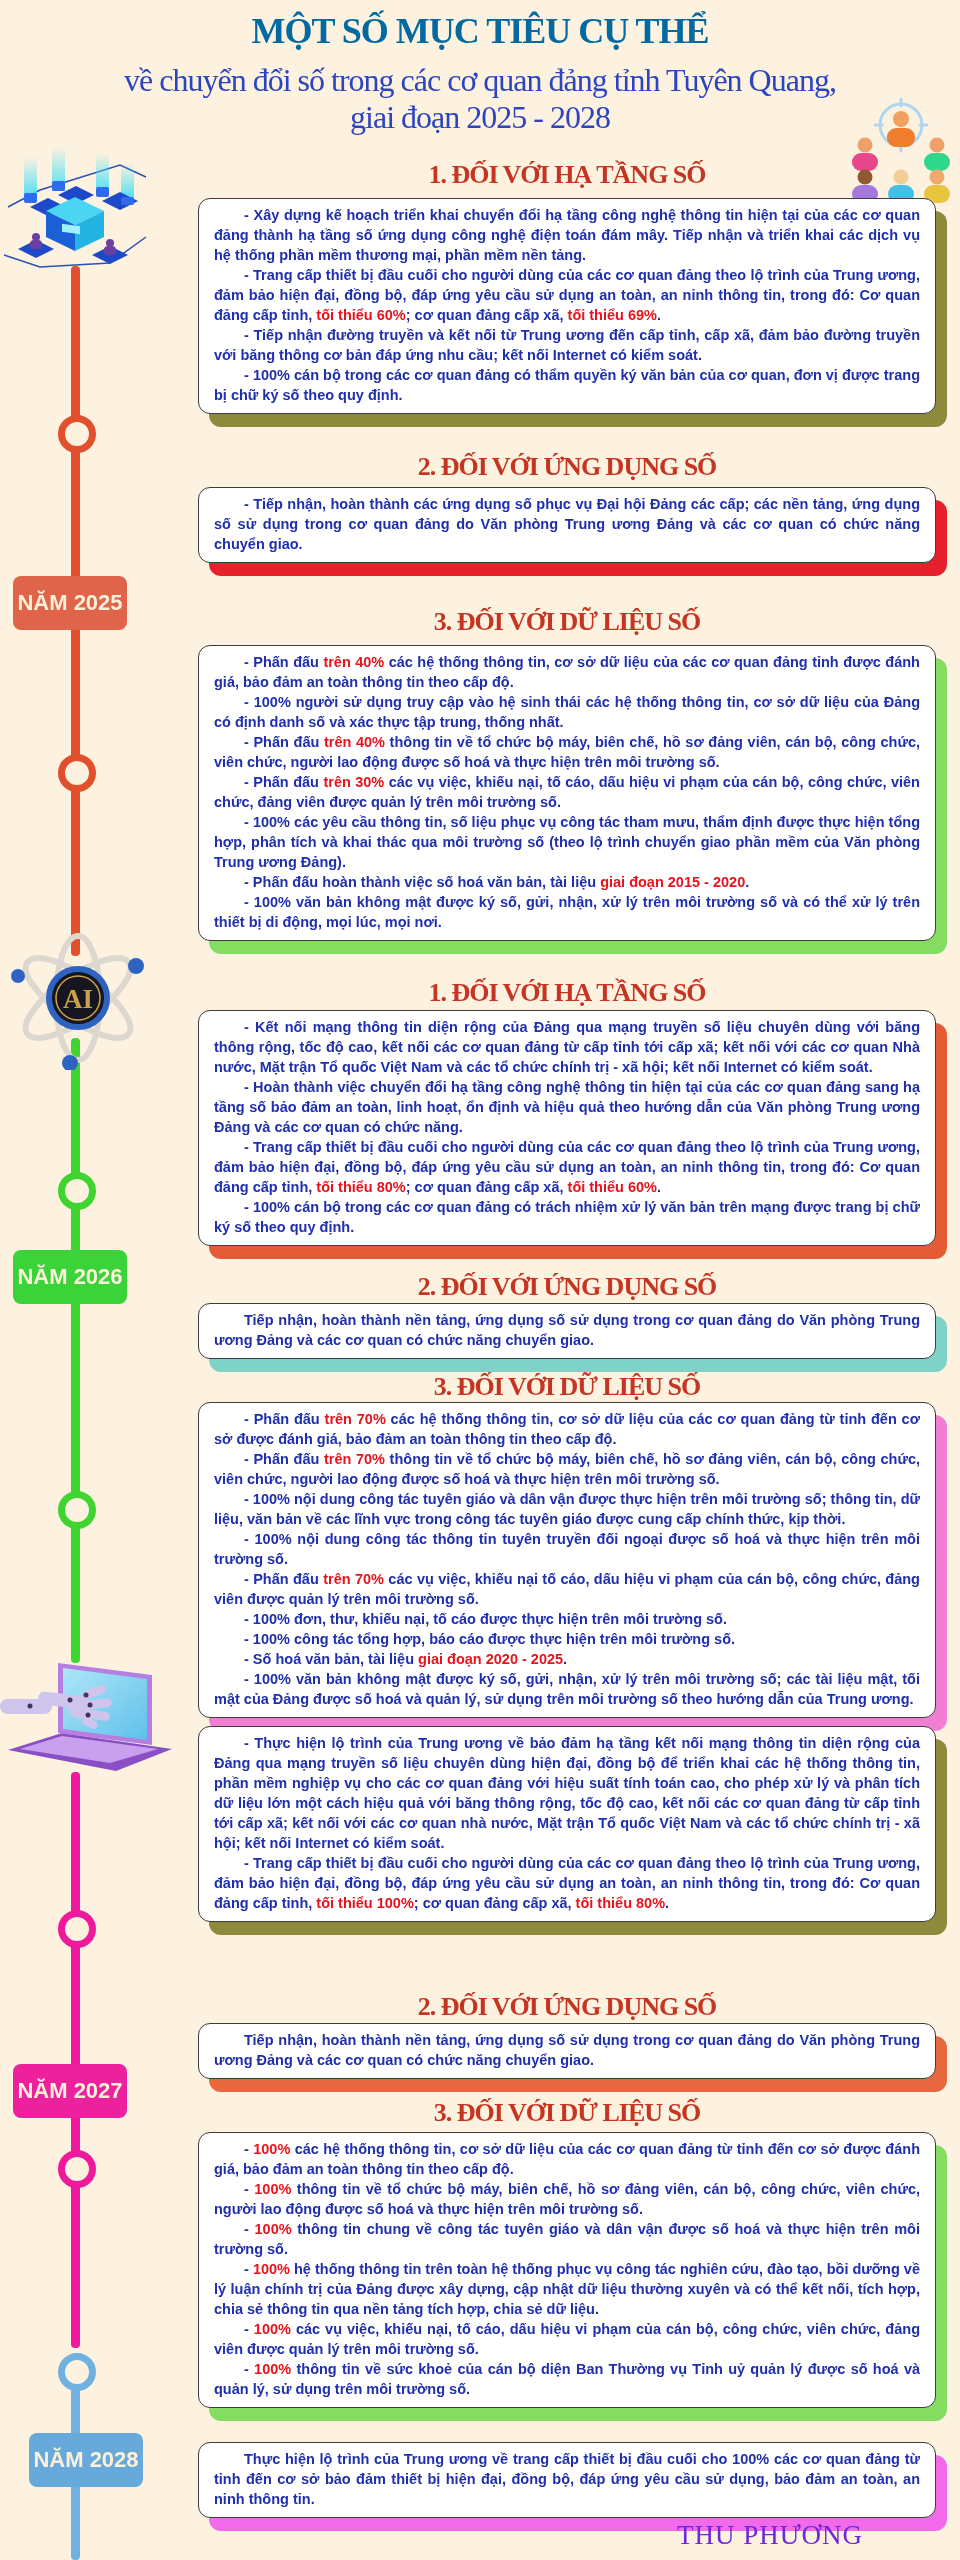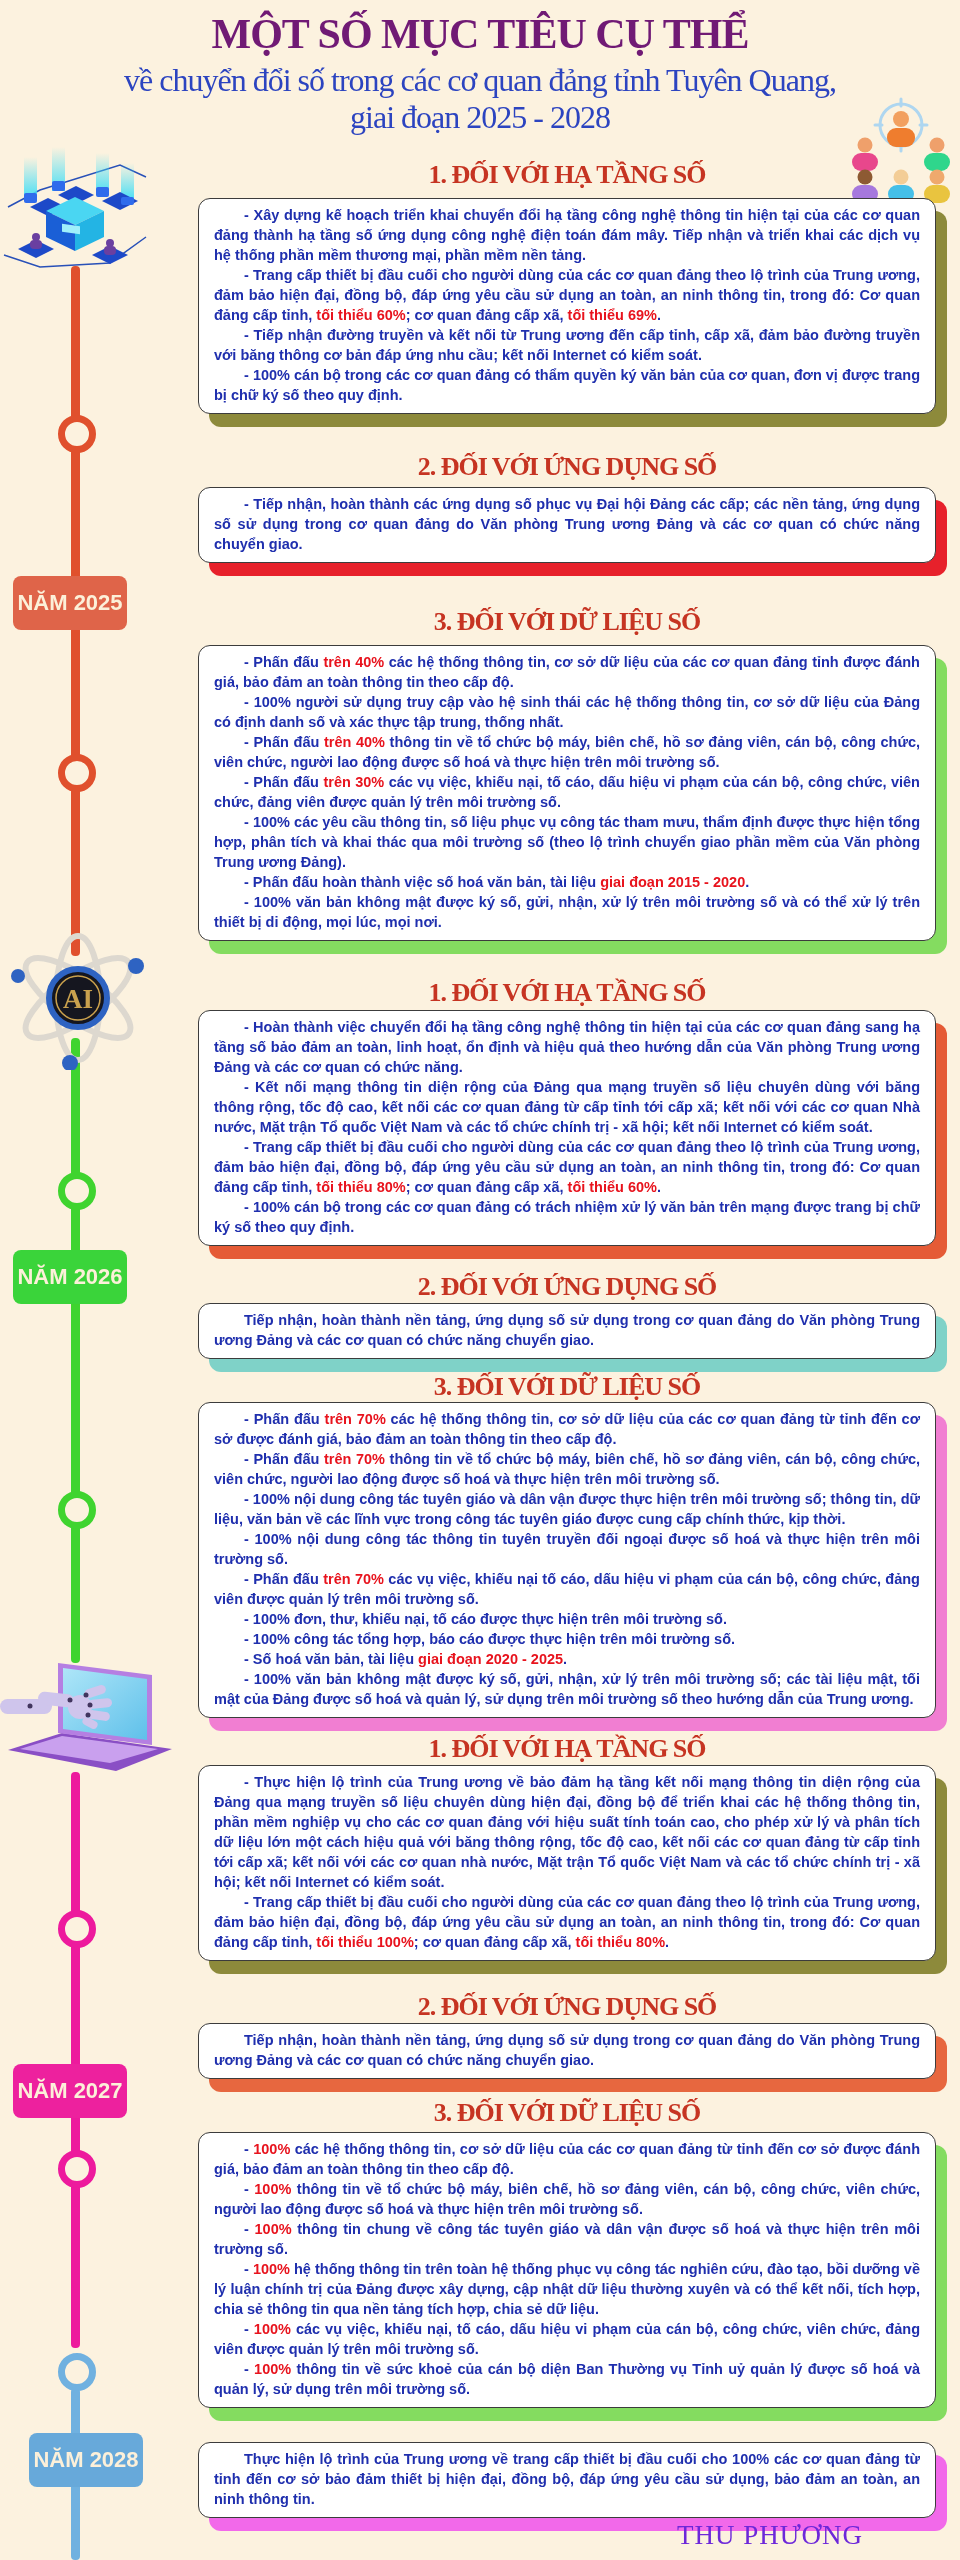--- a/index.html
+++ b/index.html
@@ -1,21 +1,21 @@
 <!DOCTYPE html>
 <html><head>
 <meta charset="utf-8">
 <style>
   html,body{margin:0;padding:0;background:#fcf2df;}
   .canvas{position:relative;width:960px;height:2560px;margin:0 auto;background:#fcf2df;
           font-family:"Liberation Sans",sans-serif;overflow:hidden;}
   
   .title1{position:absolute;top:10px;left:0;width:960px;text-align:center;
-          font-family:"Liberation Serif",serif;font-weight:700;font-size:42px;
-          color:#701a75;letter-spacing:-1px;}
+          font-family:"Liberation Serif",serif;font-weight:700;font-size:36px;
+          color:#0369a1;letter-spacing:-1px;}
   .title2{position:absolute;left:0;width:960px;text-align:center;
           font-family:"Liberation Serif",serif;font-weight:400;font-size:32px;
           color:#2c44c0;letter-spacing:-1px;}
   
   .tl-line{position:absolute;left:71px;width:9px;border-radius:4px;}
   .tl-circle{position:absolute;left:58px;width:24px;height:24px;border-radius:50%;
              background:#fcf2df;border:7px solid #e0502d;}
   .badge{position:absolute;left:13px;width:114px;height:54px;border-radius:8px;
          display:flex;align-items:center;justify-content:center;
          color:#fcf0d9;font-weight:700;font-size:22px;letter-spacing:0;}
@@ -186,22 +186,22 @@
       <p><span>- 100% người sử dụng truy cập vào hệ sinh thái các hệ thống thông tin, cơ sở dữ liệu của Đảng có định danh số và xác thực tập trung, thống nhất.</span></p>
       <p><span>- Phấn đấu </span><span class="hl">trên 40%</span><span> thông tin về tổ chức bộ máy, biên chế, hồ sơ đảng viên, cán bộ, công chức, viên chức, người lao động được số hoá và thực hiện trên môi trường số.</span></p>
       <p><span>- Phấn đấu </span><span class="hl">trên 30%</span><span> các vụ việc, khiếu nại, tố cáo, dấu hiệu vi phạm của cán bộ, công chức, viên chức, đảng viên được quản lý trên môi trường số.</span></p>
       <p><span>- 100% các yêu cầu thông tin, số liệu phục vụ công tác tham mưu, thẩm định được thực hiện tổng hợp, phân tích và khai thác qua môi trường số (theo lộ trình chuyển giao phần mềm của Văn phòng Trung ương Đảng).</span></p>
       <p><span>- Phấn đấu hoàn thành việc số hoá văn bản, tài liệu </span><span class="hl">giai đoạn 2015 - 2020</span><span>.</span></p>
       <p><span>- 100% văn bản không mật được ký số, gửi, nhận, xử lý trên môi trường số và có thể xử lý trên thiết bị di động, mọi lúc, mọi nơi.</span></p>
     </div>
 
   <div class="heading" style="top:978px">1. ĐỐI VỚI HẠ TẦNG SỐ</div>
   <div class="box" style="top: 1010px; box-shadow: rgb(229, 91, 54) 11px 13px 0px 0px;">
+      <p><span>- Kết nối mạng thông tin diện rộng của Đảng qua mạng truyền số liệu chuyên dùng với băng thông rộng, tốc độ cao, kết nối các cơ quan đảng từ cấp tỉnh tới cấp xã; kết nối với các cơ quan Nhà nước, Mặt trận Tổ quốc Việt Nam và các tổ chức chính trị - xã hội; kết nối Internet có kiểm soát.</span></p>
       <p><span>- Hoàn thành việc chuyển đổi hạ tầng công nghệ thông tin hiện tại của các cơ quan đảng sang hạ tầng số bảo đảm an toàn, linh hoạt, ổn định và hiệu quả theo hướng dẫn của Văn phòng Trung ương Đảng và các cơ quan có chức năng.</span></p>
-      <p><span>- Kết nối mạng thông tin diện rộng của Đảng qua mạng truyền số liệu chuyên dùng với băng thông rộng, tốc độ cao, kết nối các cơ quan đảng từ cấp tỉnh tới cấp xã; kết nối với các cơ quan Nhà nước, Mặt trận Tổ quốc Việt Nam và các tổ chức chính trị - xã hội; kết nối Internet có kiểm soát.</span></p>
       <p><span>- Trang cấp thiết bị đầu cuối cho người dùng của các cơ quan đảng theo lộ trình của Trung ương, đảm bảo hiện đại, đồng bộ, đáp ứng yêu cầu sử dụng an toàn, an ninh thông tin, trong đó: Cơ quan đảng cấp tỉnh, </span><span class="hl">tối thiểu 80%</span><span>; cơ quan đảng cấp xã, </span><span class="hl">tối thiểu 60%</span><span>.</span></p>
       <p><span>- 100% cán bộ trong các cơ quan đảng có trách nhiệm xử lý văn bản trên mạng được trang bị chữ ký số theo quy định.</span></p>
     </div>
 
   <div class="heading" style="top:1272px">2. ĐỐI VỚI ỨNG DỤNG SỐ</div>
   <div class="box" style="top: 1303px; box-shadow: rgb(127, 210, 200) 11px 13px 0px 0px;">
       <p><span>Tiếp nhận, hoàn thành nền tảng, ứng dụng số sử dụng trong cơ quan đảng do Văn phòng Trung ương Đảng và các cơ quan có chức năng chuyển giao.</span></p>
     </div>
 
   <div class="heading" style="top:1372px">3. ĐỐI VỚI DỮ LIỆU SỐ</div>
@@ -211,21 +211,21 @@
       <p><span>- 100% nội dung công tác tuyên giáo và dân vận được thực hiện trên môi trường số; thông tin, dữ liệu, văn bản về các lĩnh vực trong công tác tuyên giáo được cung cấp chính thức, kịp thời.</span></p>
       <p><span>- 100% nội dung công tác thông tin tuyên truyền đối ngoại được số hoá và thực hiện trên môi trường số.</span></p>
       <p><span>- Phấn đấu </span><span class="hl">trên 70%</span><span> các vụ việc, khiếu nại tố cáo, dấu hiệu vi phạm của cán bộ, công chức, đảng viên được quản lý trên môi trường số.</span></p>
       <p><span>- 100% đơn, thư, khiếu nại, tố cáo được thực hiện trên môi trường số.</span></p>
       <p><span>- 100% công tác tổng hợp, báo cáo được thực hiện trên môi trường số.</span></p>
       <p><span>- Số hoá văn bản, tài liệu </span><span class="hl">giai đoạn 2020 - 2025</span><span>.</span></p>
       <p><span>- 100% văn bản không mật được ký số, gửi, nhận, xử lý trên môi trường số; các tài liệu mật, tối mật của Đảng được số hoá và quản lý, sử dụng trên môi trường số theo hướng dẫn của Trung ương.</span></p>
     </div>
 
   <div class="heading" style="top:1734px">1. ĐỐI VỚI HẠ TẦNG SỐ</div>
-  <div class="box" style="top: 1765px; box-shadow: rgb(141, 138, 59) 11px 13px 0px 0px;">
+  <div class="box" style="top: 1726px; box-shadow: rgb(141, 138, 59) 11px 13px 0px 0px;">
       <p><span>- Thực hiện lộ trình của Trung ương về bảo đảm hạ tầng kết nối mạng thông tin diện rộng của Đảng qua mạng truyền số liệu chuyên dùng hiện đại, đồng bộ để triển khai các hệ thống thông tin, phần mềm nghiệp vụ cho các cơ quan đảng với hiệu suất tính toán cao, cho phép xử lý và phân tích dữ liệu lớn một cách hiệu quả với băng thông rộng, tốc độ cao, kết nối các cơ quan đảng từ cấp tỉnh tới cấp xã; kết nối với các cơ quan nhà nước, Mặt trận Tổ quốc Việt Nam và các tổ chức chính trị - xã hội; kết nối Internet có kiểm soát.</span></p>
       <p><span>- Trang cấp thiết bị đầu cuối cho người dùng của các cơ quan đảng theo lộ trình của Trung ương, đảm bảo hiện đại, đồng bộ, đáp ứng yêu cầu sử dụng an toàn, an ninh thông tin, trong đó: Cơ quan đảng cấp tỉnh, </span><span class="hl">tối thiểu 100%</span><span>; cơ quan đảng cấp xã, </span><span class="hl">tối thiểu 80%</span><span>.</span></p>
     </div>
 
   <div class="heading" style="top:1992px">2. ĐỐI VỚI ỨNG DỤNG SỐ</div>
   <div class="box" style="top: 2023px; box-shadow: rgb(231, 103, 63) 11px 13px 0px 0px;">
       <p><span>Tiếp nhận, hoàn thành nền tảng, ứng dụng số sử dụng trong cơ quan đảng do Văn phòng Trung ương Đảng và các cơ quan có chức năng chuyển giao.</span></p>
     </div>
 
   <div class="heading" style="top:2098px">3. ĐỐI VỚI DỮ LIỆU SỐ</div>

